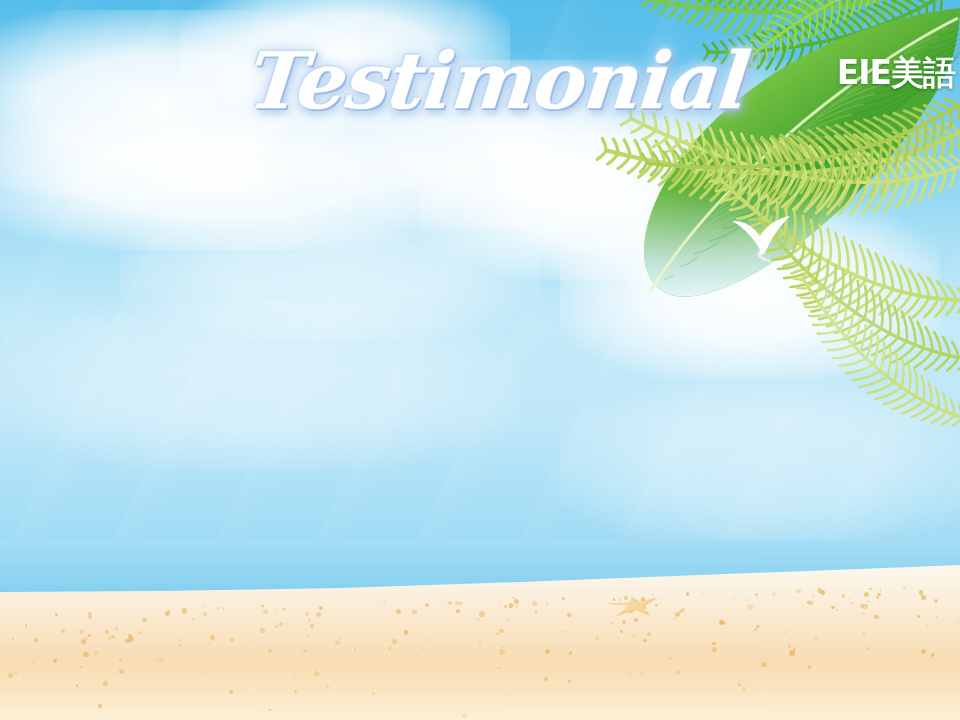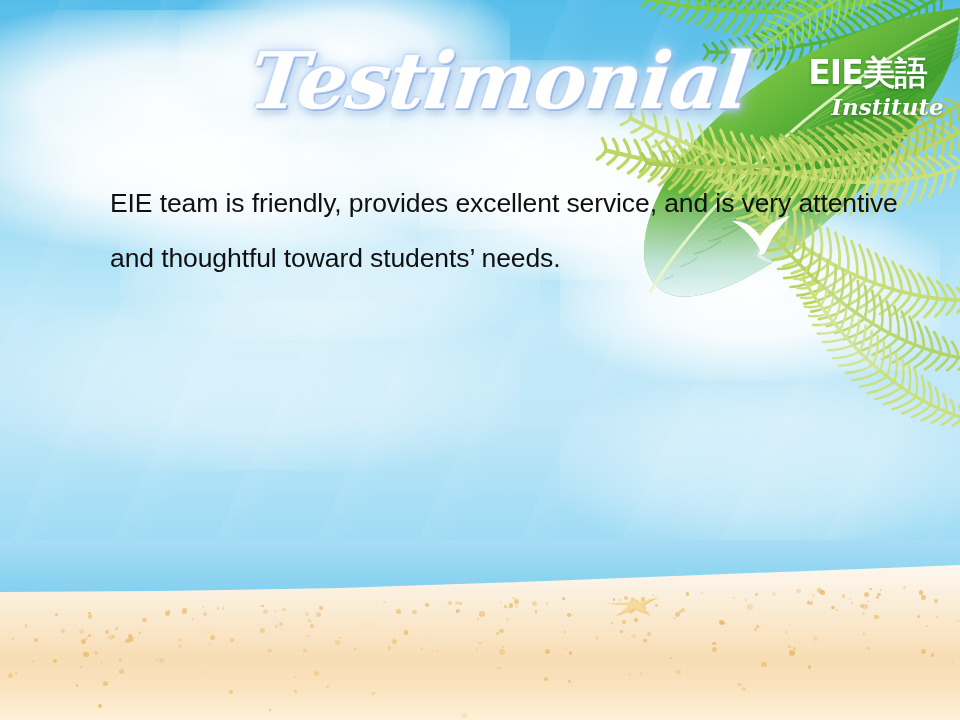--- a/index.html
+++ b/index.html
@@ -99,21 +99,21 @@
       -1px -1px 2px #a8c6ee,
       0 0 10px #cfe3f8,
       0 0 20px #bcd9f5,
       3px 4px 8px rgba(120,150,200,.65);
     z-index:6;
   }
 
   
   .logo{
     position:absolute;left:780px;top:56px;width:175px;
-    z-index:7;color:#fff;text-align:center;
+    z-index:7;color:#fff;text-align:right;
   }
   .logo-main{
     font-family:"DejaVu Sans", sans-serif;
     font-weight:bold;font-size:33px;line-height:1;
     letter-spacing:-1px;
     text-shadow:0 1px 3px rgba(20,70,20,.55);
     white-space:nowrap;
   }
   .logo-sub{
     font-family:"DejaVu Serif", serif;
@@ -1326,21 +1326,19 @@
         <path d="M0,-7 L7,-1 L26,-3 L9,4 L16,14 L1,6 L-19,10 L-4,1 L-27,-4 L-3,-2 Z" fill="#eec97c" opacity=".95"></path>
         <path d="M0,-6 L5,-1 L22,-3 L8,3 L13,11 L1,5 L-16,8 L-4,1 L-22,-3 L-3,-2 Z" fill="#f6dda2" opacity=".8"></path>
       </g>
     </g>
   </svg>
 
   <div class="title">Testimonial</div>
 
   <div class="logo">
     <div class="logo-main">EIE美語</div>
-    <div class="logo-sub">Institute</div>
   </div>
 
   <div class="body-text">
-    <p class="para">EIE team is friendly, provides excellent service, and is very attentive and thoughtful toward students’ needs.</p>
   </div>
 
 
 </div>
 
 </body></html>

